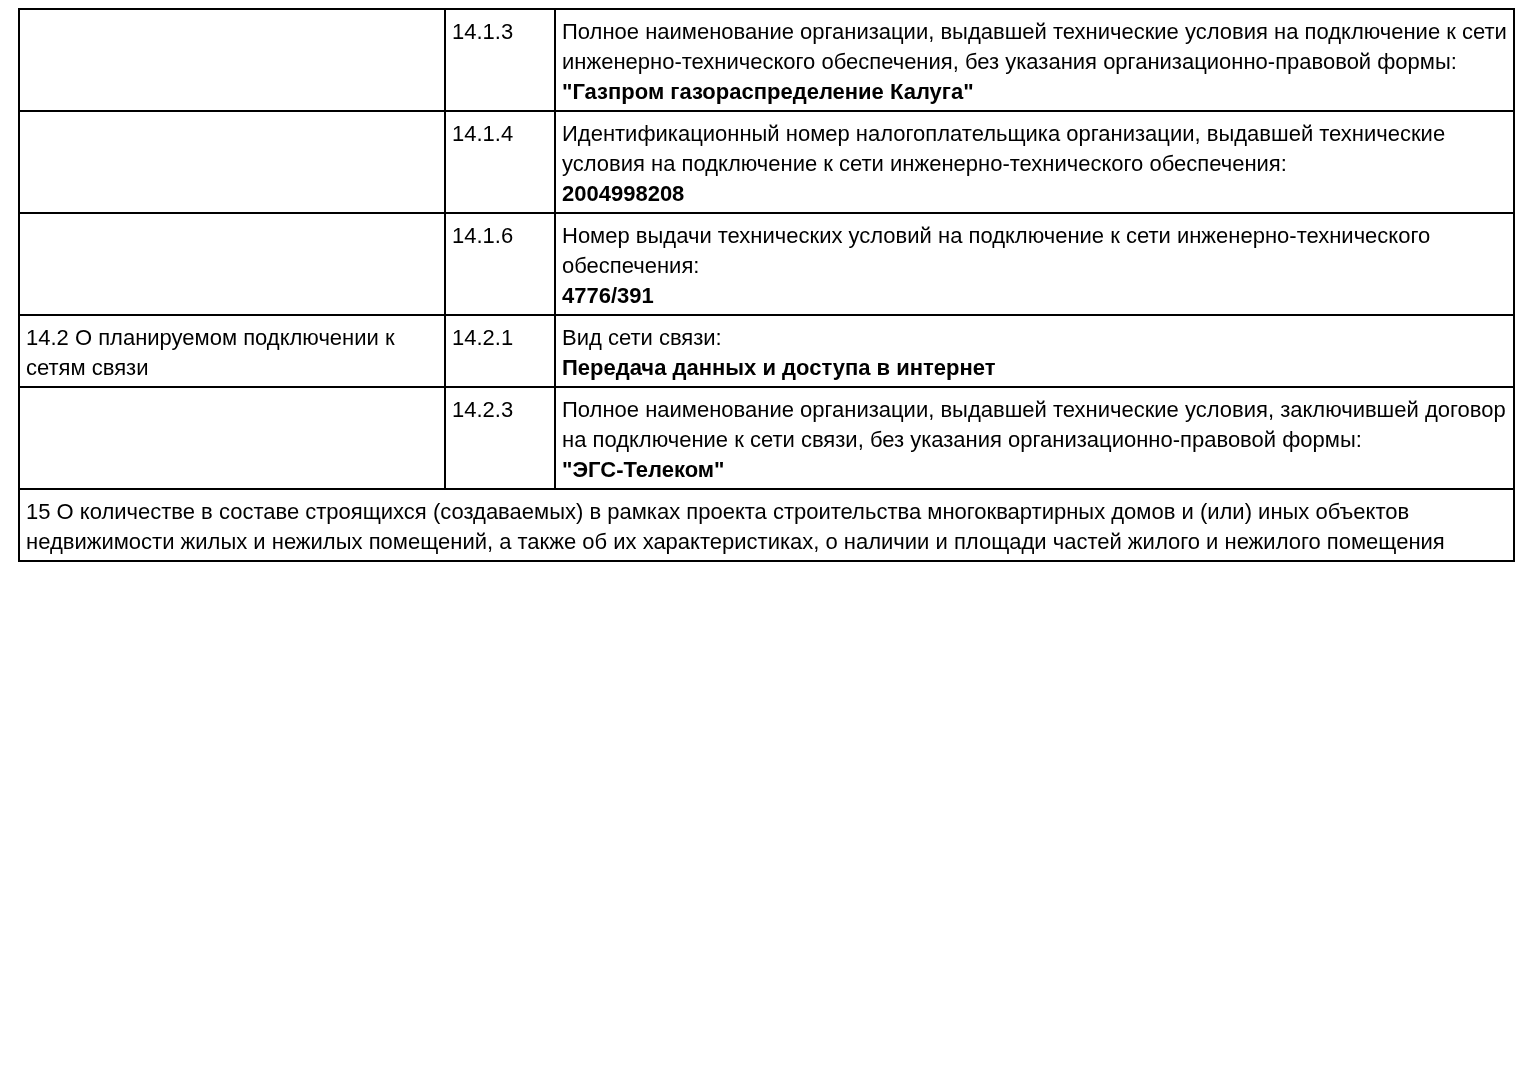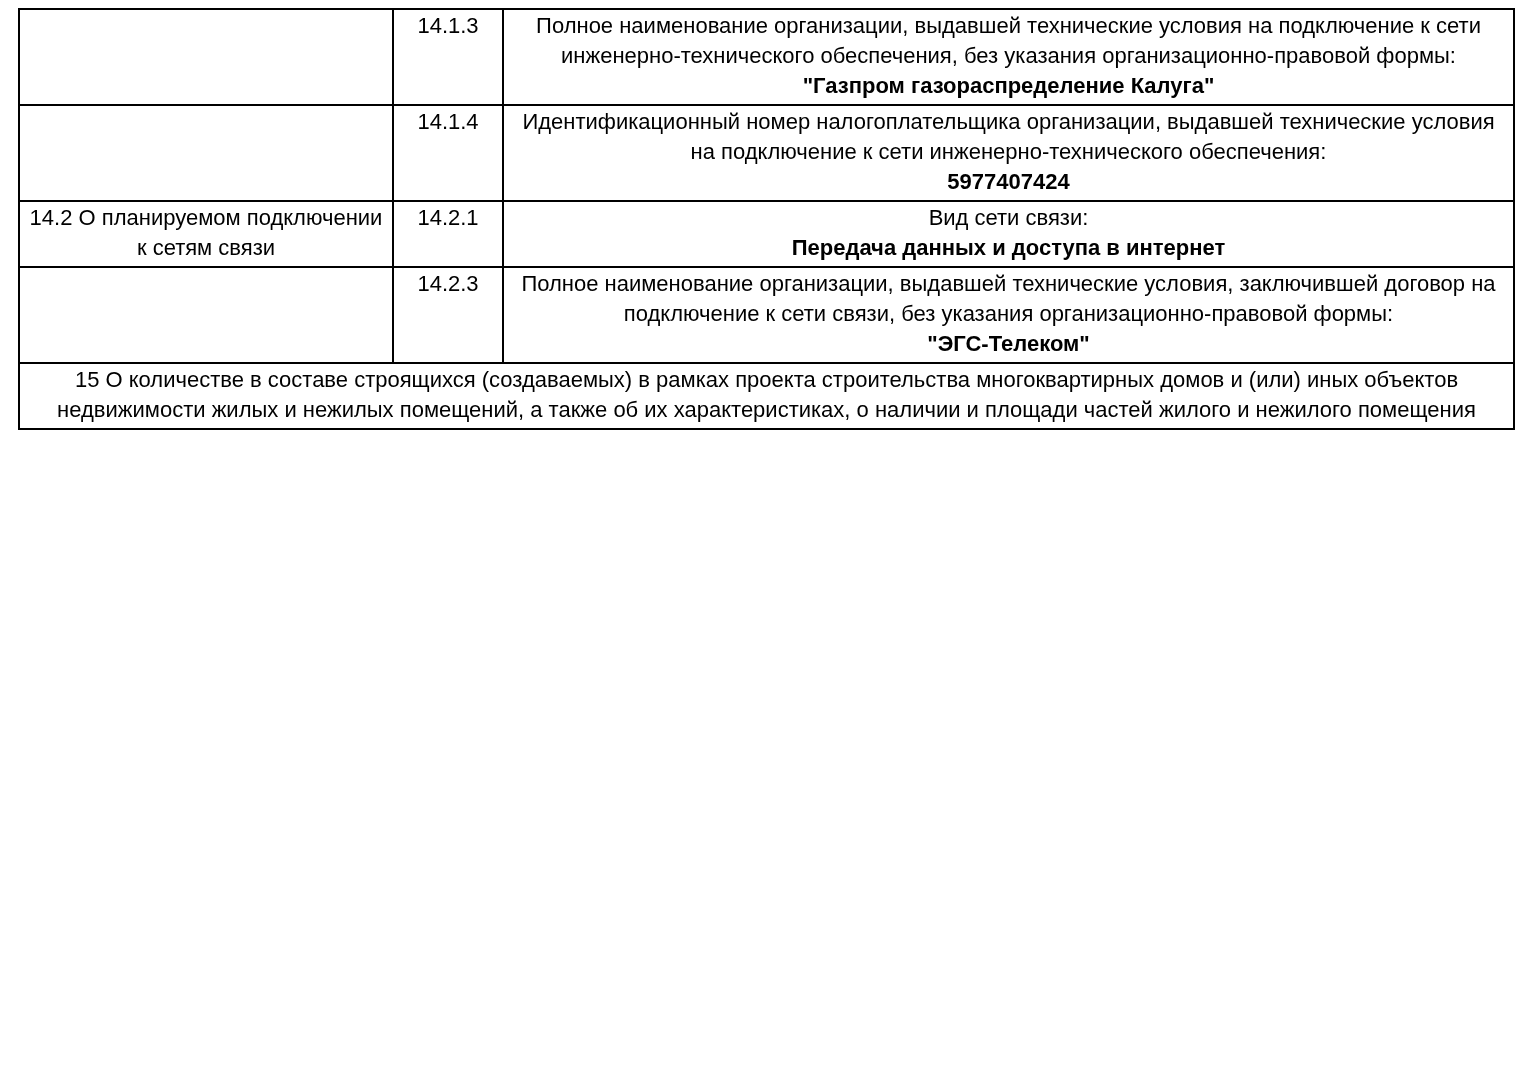--- a/index.html
+++ b/index.html
@@ -14,28 +14,27 @@
     .doc {
       padding: 8px 14px 0 18px;
     }
     table.decl {
       border-collapse: collapse;
       table-layout: fixed;
       width: 1497px;
     }
     table.decl td {
       border: 2px solid #000000;
-      padding: 1px 6px 3px 6px;
+      padding: 7px 6px 3px 6px;
       font-size: 22px;
       line-height: 30px;
       vertical-align: top;
       word-wrap: break-word;
-      text-align: center;
     }
-    td.c-section { width: 374px; }
+    td.c-section { width: 426px; }
     td.c-code { width: 110px; vertical-align: middle; }
     td.c-desc { }
     .value { font-weight: bold; }
     td.c-footer { }
   </style>
 </head>
 <body>
 
 <div class="doc">
   <table class="decl">
@@ -48,25 +47,33 @@
           <div>Полное наименование организации, выдавшей технические условия на подключение к сети инженерно-технического обеспечения, без указания организационно-правовой формы:</div>
           <div class="value">"Газпром газораспределение Калуга"</div>
         </td>
       </tr>
 
       <tr>
         <td class="c-section"></td>
         <td class="c-code">14.1.4</td>
         <td class="c-desc">
           <div>Идентификационный номер налогоплательщика организации, выдавшей технические условия на подключение к сети инженерно-технического обеспечения:</div>
-          <div class="value">5977407424</div>
+          <div class="value">2004998208</div>
         </td>
       </tr>
 
 
+      <tr>
+        <td class="c-section"></td>
+        <td class="c-code">14.1.6</td>
+        <td class="c-desc">
+          <div>Номер выдачи технических условий на подключение к сети инженерно-технического обеспечения:</div>
+          <div class="value">4776/391</div>
+        </td>
+      </tr>
 
 
 
       <tr>
         <td class="c-section">14.2 О планируемом подключении к сетям связи</td>
         <td class="c-code">14.2.1</td>
         <td class="c-desc">
           <div>Вид сети связи:</div>
           <div class="value">Передача данных и доступа в интернет</div>
         </td>

